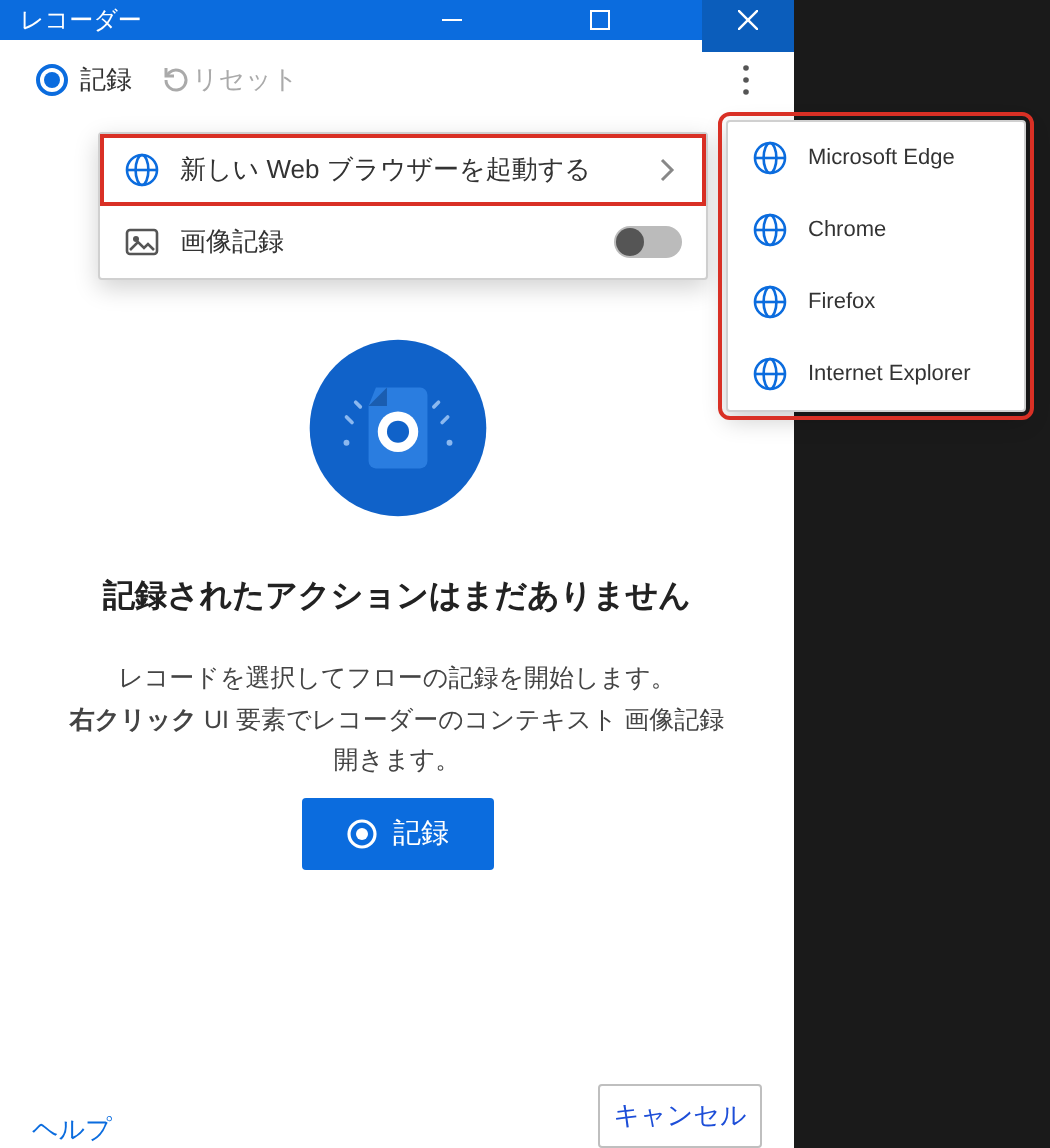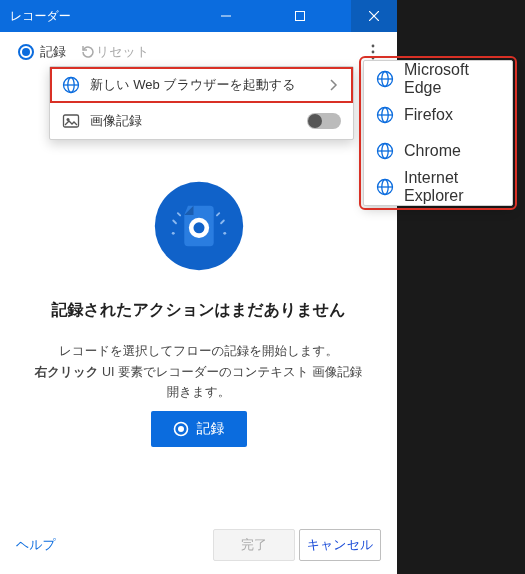--- a/index.html
+++ b/index.html
@@ -1,20 +1,20 @@
 <!DOCTYPE html>
 <html><head>
 <meta charset="utf-8">
 <style>
   * { box-sizing: border-box; margin: 0; padding: 0; font-family: "Yu Gothic UI", "Segoe UI", sans-serif; }
   body { width: 525px; height: 574px; background: #1a1a1a; overflow: hidden; position: relative; }
 
   .app-window { width: 397px; height: 574px; background: #fff; display: flex; flex-direction: column; position: relative; }
 
-  .titlebar { height: 32px; background: #0b6cde; display: flex; align-items: center; color: #fff; position: relative; gap: 28px; }
+  .titlebar { height: 20px; background: #0b6cde; display: flex; align-items: center; color: #fff; position: relative; gap: 28px; }
   .titlebar-title { font-size: 12px; padding-left: 10px; flex: 1; }
   .win-btn { width: 46px; height: 32px; display: flex; align-items: center; justify-content: center; color: #fff; }
   .win-btn.close { background: #0b5dbb; }
   .win-btn svg { display: block; }
 
   .toolbar { height: 40px; display: flex; align-items: center; padding: 0 10px 0 18px; gap: 6px; }
   .radio-ring { width: 16px; height: 16px; border-radius: 50%; border: 2px solid #0b6cde; display: flex; align-items: center; justify-content: center; }
   .radio-dot { width: 8px; height: 8px; border-radius: 50%; background: #0b6cde; }
   .toolbar-label { font-size: 13px; color: #333; margin-right: 8px; }
   .reset-btn { display: flex; align-items: center; gap: 0; color: #aaa; font-size: 13px; }
@@ -42,34 +42,34 @@
     border-radius: 50%; background: #555;
   }
 
   .submenu {
     position: absolute; left: 363px; top: 60px; width: 150px;
     background: #fff; border: 1px solid #d0d0d0; border-radius: 2px;
     box-shadow: 0 4px 12px rgba(0,0,0,0.2);
     outline: 2px solid #d93025; outline-offset: 2px;
     z-index: 6;
   }
-  .sub-row { height: 36px; display: flex; align-items: center; padding: 0 12px; gap: 10px; font-size: 16px; color: #333; }
+  .sub-row { height: 36px; display: flex; align-items: center; padding: 0 12px; gap: 10px; font-size: 11px; color: #333; }
   .sub-row .globe-ico { color: #0b6cde; }
 
   .main-area { flex: 1; display: flex; flex-direction: column; align-items: center; padding-top: 108px; }
   .hero-ico { width: 92px; height: 92px; margin-bottom: 28px; }
   .hero-title { font-size: 16px; font-weight: 600; color: #222; margin-bottom: 20px; text-align: center; }
   .hero-desc { font-size: 12.5px; color: #444; text-align: center; line-height: 1.65; margin-bottom: 8px; padding: 0 20px; }
   .hero-desc .bold { font-weight: 700; }
   .record-btn {
     background: #0b6cde; color: #fff; border: none; border-radius: 2px;
     padding: 9px 22px; font-size: 14px; display: flex; align-items: center; gap: 8px;
   }
 
-  .footer { height: 58px; display: flex; align-items: center; padding: 0 16px; gap: 4px; border-top: 0; }
+  .footer { height: 58px; display: flex; align-items: flex-end; padding: 0 16px; gap: 25px; border-top: 0; }
   .help-link { color: #0b6cde; font-size: 13px; }
   .footer-spacer { flex: 1; }
   .foot-btn {
     min-width: 82px; height: 32px; border: 1px solid #bfbfbf; background: #fff;
     font-size: 13px; color: #1d4ed8; border-radius: 2px;
   }
   .foot-btn.disabled { background: #f4f4f4; color: #aaa; border-color: #e0e0e0; }
 
   .ico { width: 16px; height: 16px; flex-shrink: 0; }
   .ico18 { width: 18px; height: 18px; flex-shrink: 0; }
@@ -142,21 +142,20 @@
           <circle cx="8" cy="8" r="6.5" fill="none" stroke="#fff" stroke-width="1.6"></circle>
           <circle cx="8" cy="8" r="3" fill="#fff"></circle>
         </svg>
       <span>記録</span>
     </button>
   </div>
 
   <div class="footer">
     <span class="help-link">ヘルプ</span>
     <span class="footer-spacer"></span>
-    <button class="foot-btn disabled">完了</button>
     <button class="foot-btn">キャンセル</button>
   </div>
 
   <div class="dropdown-panel">
     <div class="dd-row highlight">
       <svg class="ico18 globe-ico" viewBox="0 0 18 18">
           <circle cx="9" cy="9" r="7.5" fill="none" stroke="currentColor" stroke-width="1.3"></circle>
           <ellipse cx="9" cy="9" rx="3.2" ry="7.5" fill="none" stroke="currentColor" stroke-width="1.3"></ellipse>
           <line x1="1.5" y1="9" x2="16.5" y2="9" stroke="currentColor" stroke-width="1.3"></line>
         </svg>
@@ -186,31 +185,31 @@
         <line x1="1.5" y1="9" x2="16.5" y2="9" stroke="currentColor" stroke-width="1.3"></line>
       </svg>
     <span>Microsoft Edge</span>
   </div>
   <div class="sub-row">
     <svg class="ico18 globe-ico" viewBox="0 0 18 18">
         <circle cx="9" cy="9" r="7.5" fill="none" stroke="currentColor" stroke-width="1.3"></circle>
         <ellipse cx="9" cy="9" rx="3.2" ry="7.5" fill="none" stroke="currentColor" stroke-width="1.3"></ellipse>
         <line x1="1.5" y1="9" x2="16.5" y2="9" stroke="currentColor" stroke-width="1.3"></line>
       </svg>
+    <span>Chrome</span>
+  </div>
+  <div class="sub-row">
+    <svg class="ico18 globe-ico" viewBox="0 0 18 18">
+        <circle cx="9" cy="9" r="7.5" fill="none" stroke="currentColor" stroke-width="1.3"></circle>
+        <ellipse cx="9" cy="9" rx="3.2" ry="7.5" fill="none" stroke="currentColor" stroke-width="1.3"></ellipse>
+        <line x1="1.5" y1="9" x2="16.5" y2="9" stroke="currentColor" stroke-width="1.3"></line>
+      </svg>
     <span>Firefox</span>
   </div>
   <div class="sub-row">
     <svg class="ico18 globe-ico" viewBox="0 0 18 18">
         <circle cx="9" cy="9" r="7.5" fill="none" stroke="currentColor" stroke-width="1.3"></circle>
         <ellipse cx="9" cy="9" rx="3.2" ry="7.5" fill="none" stroke="currentColor" stroke-width="1.3"></ellipse>
         <line x1="1.5" y1="9" x2="16.5" y2="9" stroke="currentColor" stroke-width="1.3"></line>
       </svg>
-    <span>Chrome</span>
-  </div>
-  <div class="sub-row">
-    <svg class="ico18 globe-ico" viewBox="0 0 18 18">
-        <circle cx="9" cy="9" r="7.5" fill="none" stroke="currentColor" stroke-width="1.3"></circle>
-        <ellipse cx="9" cy="9" rx="3.2" ry="7.5" fill="none" stroke="currentColor" stroke-width="1.3"></ellipse>
-        <line x1="1.5" y1="9" x2="16.5" y2="9" stroke="currentColor" stroke-width="1.3"></line>
-      </svg>
     <span>Internet Explorer</span>
   </div>
 </div>
 
 </body></html>

